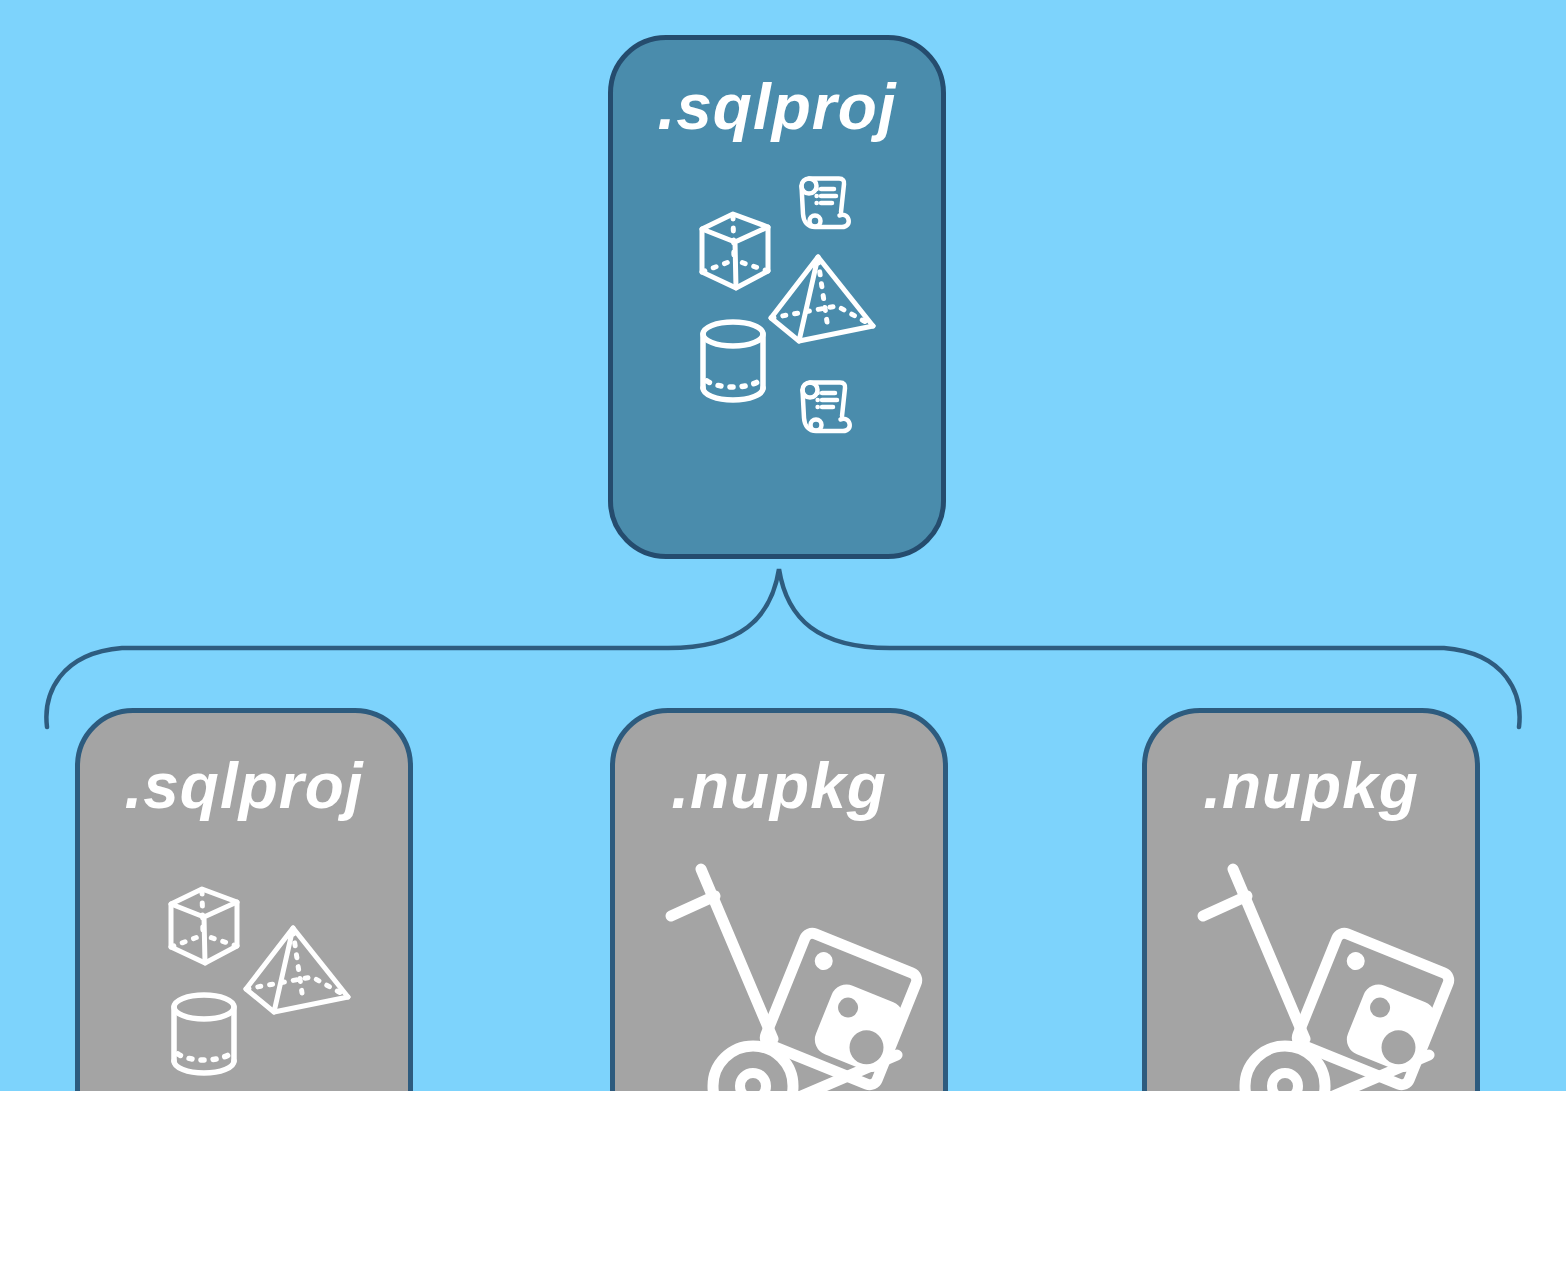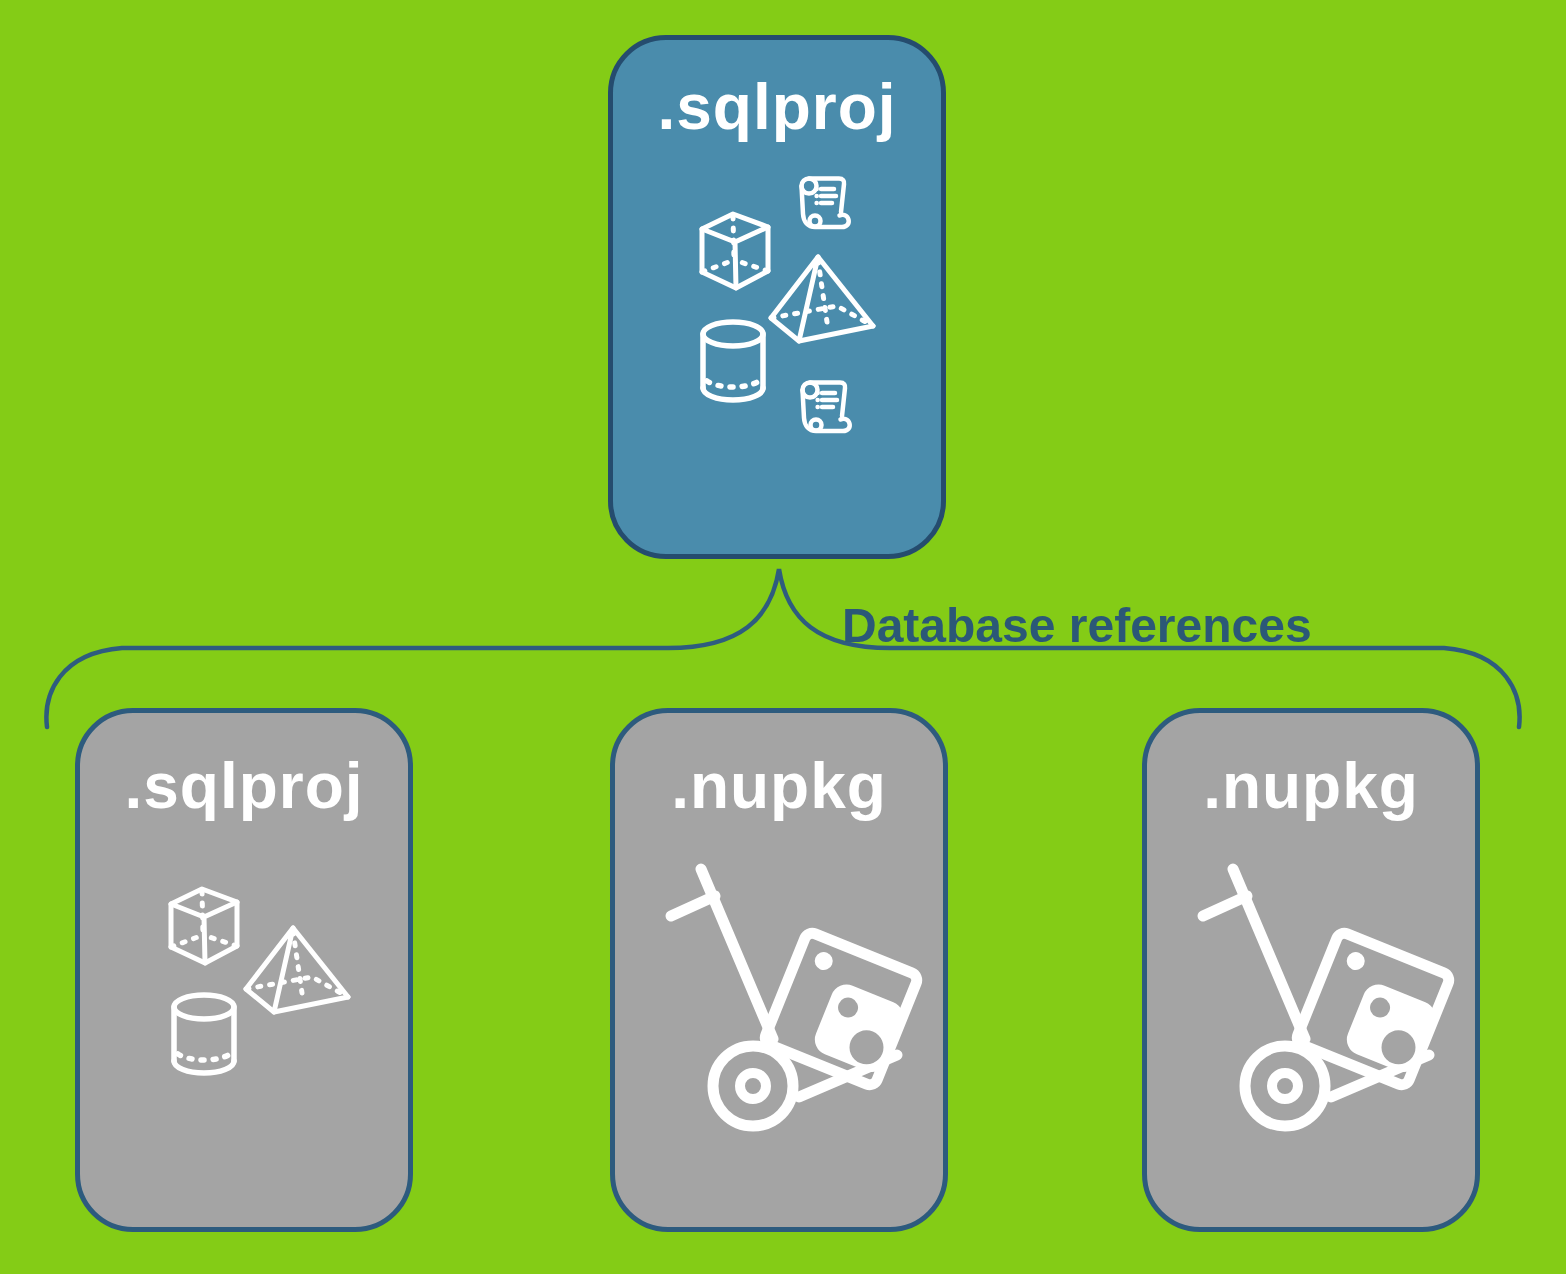--- a/index.html
+++ b/index.html
@@ -1,18 +1,19 @@
 <!DOCTYPE html>
 <html><head>
 <meta charset="utf-8">
 <style>
   html,body{margin:0;padding:0;background:#fff;}
   #canvas{
-    position:relative;width:1566px;height:1274px;background:#84cc16;overflow:hidden;
+    position:relative;width:1566px;height:1091px;background:#7dd3fc;overflow:hidden;
     font-family:"Liberation Sans","DejaVu Sans",sans-serif;
+    font-style:italic;
   }
   .node{position:absolute;box-sizing:border-box;border-radius:58px;}
   .node.parent{
     left:608px;top:35px;width:338px;height:524px;
     background:#4A8CAC;border:5px solid #254C6E;
   }
   .node.child{
     top:708px;width:338px;height:524px;
     background:#A4A4A4;border:5px solid #2D5B7E;
   }
@@ -96,21 +97,20 @@
   <svg id="brace-layer" width="1566" height="1274" viewBox="0 0 1566 1274">
     <path d="M 47 727
              C 43 694, 60 653, 122 648
              L 668 648
              C 740 648, 771 619, 779 569
              C 787 619, 818 648, 890 648
              L 1444 648
              C 1506 653, 1523 694, 1519 727" fill="none" stroke="#2E5C7F" stroke-width="4.5" stroke-linecap="round"></path>
   </svg>
 
-  <div id="relationship-label">Database references</div>
 
   <div class="node child" id="child-0">
     <span class="node-title">.sqlproj</span>
     <svg class="icon-cluster" width="212" height="216" viewBox="0 0 212 216">
       <use href="#def-cube" x="14" y="12"></use>
       <use href="#def-pyramid" x="92" y="54"></use>
       <use href="#def-cylinder" x="16" y="122"></use>
     </svg>
   </div>
 

